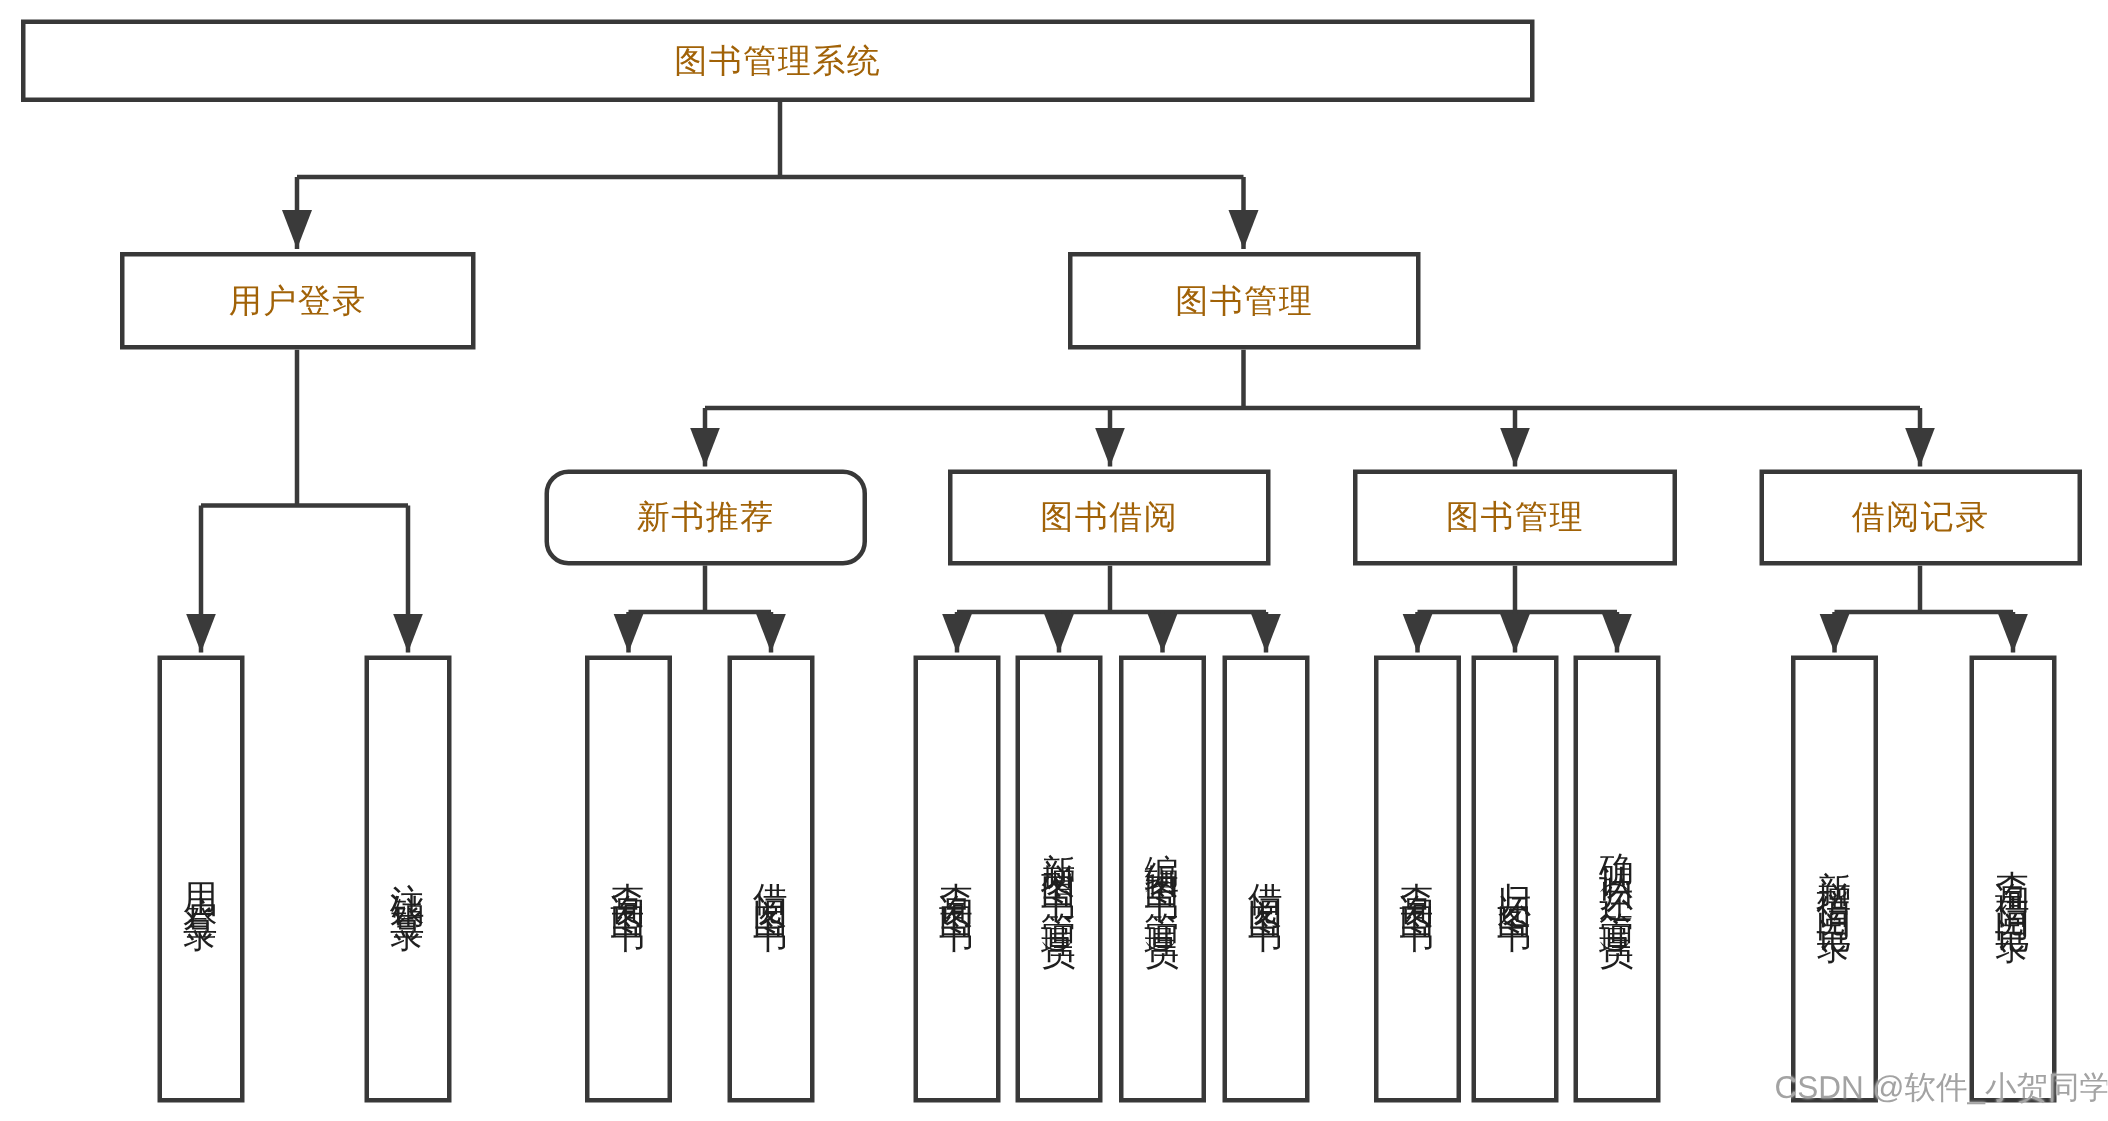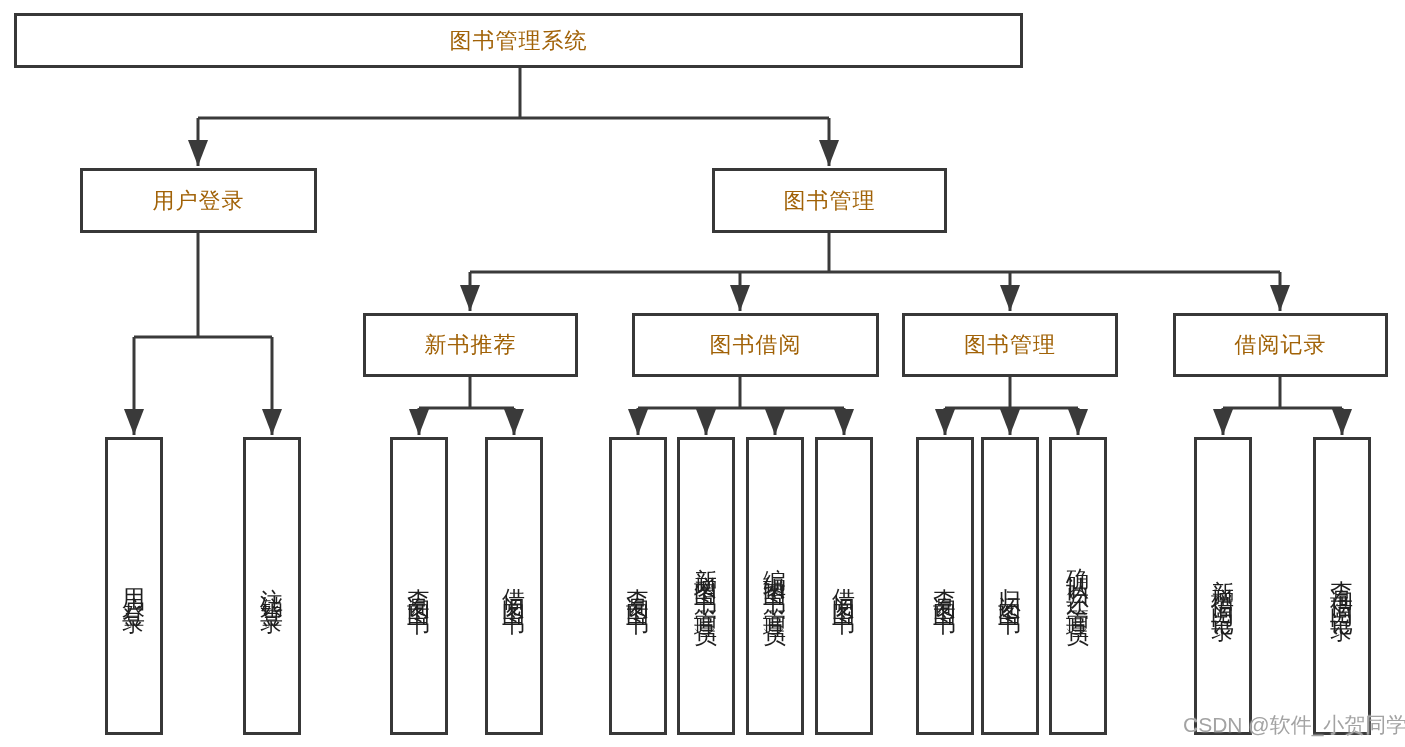--- a/index.html
+++ b/index.html
@@ -128,24 +128,24 @@
     <span>图书管理系统</span>
   </div>
 
   <div class="node hnode" style="left:80px; top:168px; width:237px; height:65px;">
     <span>用户登录</span>
   </div>
   <div class="node hnode" style="left:712px; top:168px; width:235px; height:65px;">
     <span>图书管理</span>
   </div>
 
-  <div class="node hnode" style="left:363px; top:313px; width:215px; height:64px;">
+  <div class="node hnode" style="left:363px; top:313px; width:215px; height:64px;border-radius:16px;">
     <span>新书推荐</span>
   </div>
-  <div class="node hnode" style="left:632px; top:313px; width:247px; height:64px;">
+  <div class="node hnode" style="left:632px; top:313px; width:215px; height:64px;">
     <span>图书借阅</span>
   </div>
   <div class="node hnode" style="left:902px; top:313px; width:216px; height:64px;">
     <span>图书管理</span>
   </div>
   <div class="node hnode" style="left:1173px; top:313px; width:215px; height:64px;">
     <span>借阅记录</span>
   </div>
 
   <div class="leaf" style="left:105px; width:58px;">

